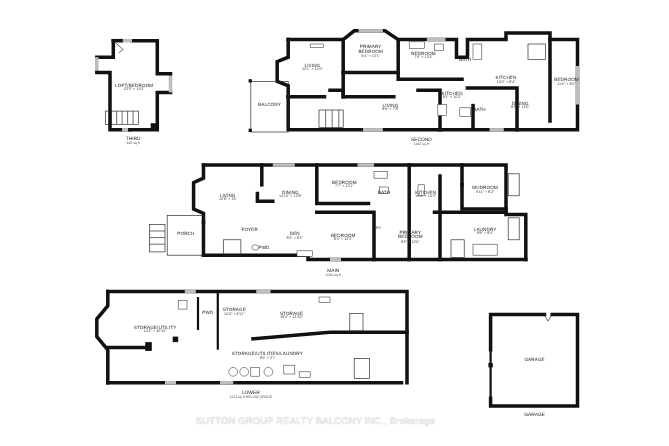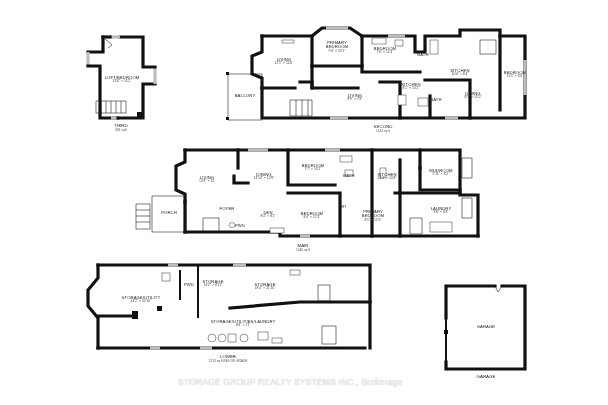--- a/index.html
+++ b/index.html
@@ -299,13 +299,13 @@
     <span class="d">1213 sq ft BELOW GRADE</span>
   </div>
 
 <div class="lbl" style="left:486px;top:327px">
     <span class="n">GARAGE</span>
   </div>
 <div class="flabel" style="left:486px;top:374px">
     <span class="n">GARAGE</span>
   </div>
 
-<div class="watermark">STORAGE GROUP REALTY SYSTEMS INC., Brokerage</div>
+<div class="watermark">SUTTON GROUP REALTY BALCONY INC., Brokerage</div>
 
 </body></html>

